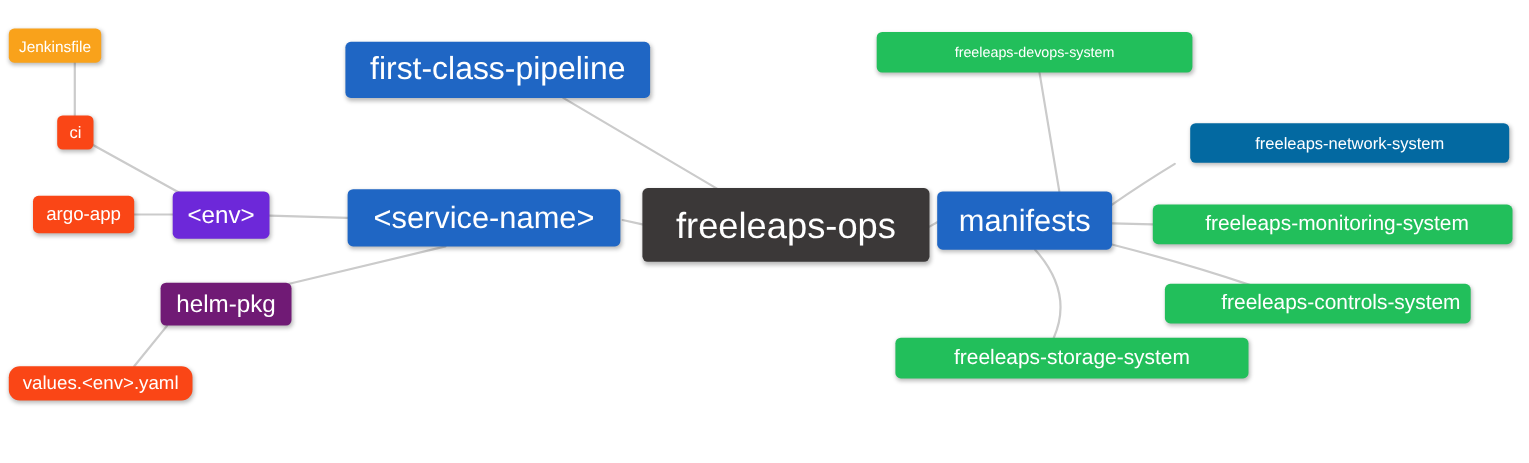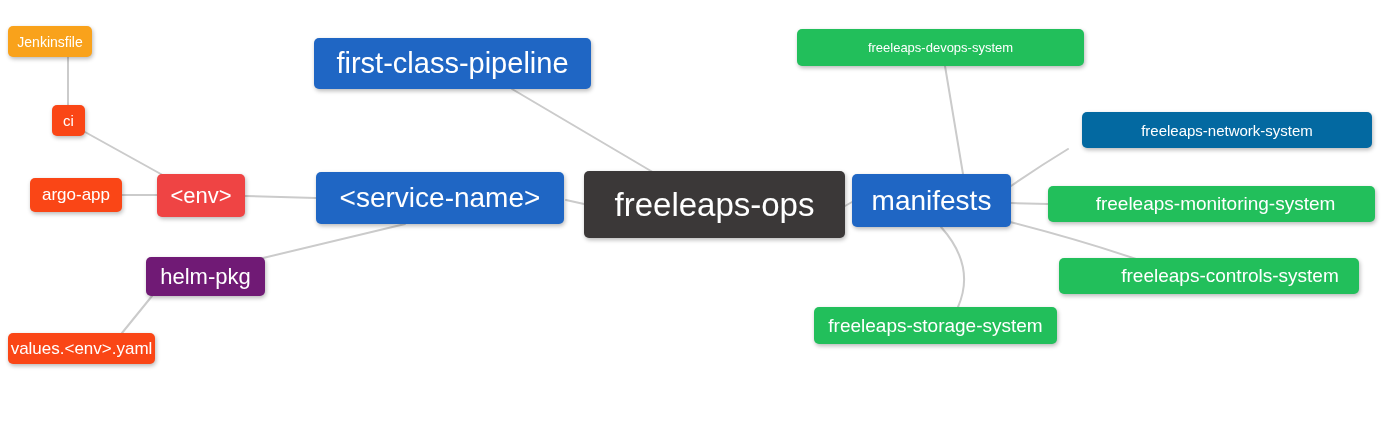--- a/index.html
+++ b/index.html
@@ -64,27 +64,27 @@
   <div id="node-layer">
       <div class="node" style="left: 8px; top: 26px; width: 84px; height: 31px; font-size: 14px; background: rgb(249, 162, 27);">
         <span>Jenkinsfile</span>
       </div>
       <div class="node" style="left: 52px; top: 105px; width: 33px; height: 31px; font-size: 15px; background: rgb(250, 70, 22);">
         <span>ci</span>
       </div>
       <div class="node" style="left: 30px; top: 178px; width: 92px; height: 34px; font-size: 17px; background: rgb(250, 70, 22); justify-content: center;">
         <span>argo-app</span>
       </div>
-      <div class="node" style="left: 157px; top: 174px; width: 88px; height: 43px; font-size: 22px; background: #ef4444;">
+      <div class="node" style="left: 157px; top: 174px; width: 88px; height: 43px; font-size: 22px; background: #6d28d9;">
         <span>&lt;env&gt;</span>
       </div>
       <div class="node" style="left: 146px; top: 257px; width: 119px; height: 39px; font-size: 22px; background: #701a75;">
         <span>helm-pkg</span>
       </div>
-      <div class="node" style="left: 8px; top: 333px; width: 147px; height: 31px; font-size: 17px; background: rgb(250, 70, 22);">
+      <div class="node" style="left: 8px; top: 333px; width: 167px; height: 31px; font-size: 17px; background: rgb(250, 70, 22); border-radius: 10px;">
         <span>values.&lt;env&gt;.yaml</span>
       </div>
       <div class="node" style="left: 314px; top: 38px; width: 277px; height: 51px; font-size: 29px; background: rgb(31, 102, 196);">
         <span>first-class-pipeline</span>
       </div>
       <div class="node" style="left: 316px; top: 172px; width: 248px; height: 52px; font-size: 28px; background: rgb(31, 102, 196);">
         <span>&lt;service-name&gt;</span>
       </div>
       <div class="node" style="left: 584px; top: 171px; width: 261px; height: 67px; font-size: 33px; background: rgb(59, 56, 56);">
         <span>freeleaps-ops</span>
@@ -94,20 +94,20 @@
       </div>
       <div class="node" style="left: 797px; top: 29px; width: 287px; height: 37px; font-size: 13px; background: rgb(34, 191, 91);">
         <span>freeleaps-devops-system</span>
       </div>
       <div class="node" style="left: 1055px; top: 112px; width: 290px; height: 36px; font-size: 15px; background: #0369a1; margin-left: 27px;">
         <span>freeleaps-network-system</span>
       </div>
       <div class="node" style="left: 1048px; top: 186px; width: 327px; height: 36px; font-size: 19px; background: rgb(34, 191, 91); padding-left: 14px;">
         <span>freeleaps-monitoring-system</span>
       </div>
-      <div class="node" style="left: 1059px; top: 258px; width: 300px; height: 36px; font-size: 19px; background: rgb(34, 191, 91); padding-left: 48px;">
+      <div class="node" style="left: 1059px; top: 258px; width: 278px; height: 36px; font-size: 19px; background: rgb(34, 191, 91); padding-left: 48px;">
         <span>freeleaps-controls-system</span>
       </div>
-      <div class="node" style="left: 814px; top: 307px; width: 243px; height: 37px; font-size: 19px; background: rgb(34, 191, 91);">
+      <div class="node" style="left: 814px; top: 307px; width: 321px; height: 37px; font-size: 19px; background: rgb(34, 191, 91);">
         <span>freeleaps-storage-system</span>
       </div>
     </div>
 </div>
 
 </body></html>

